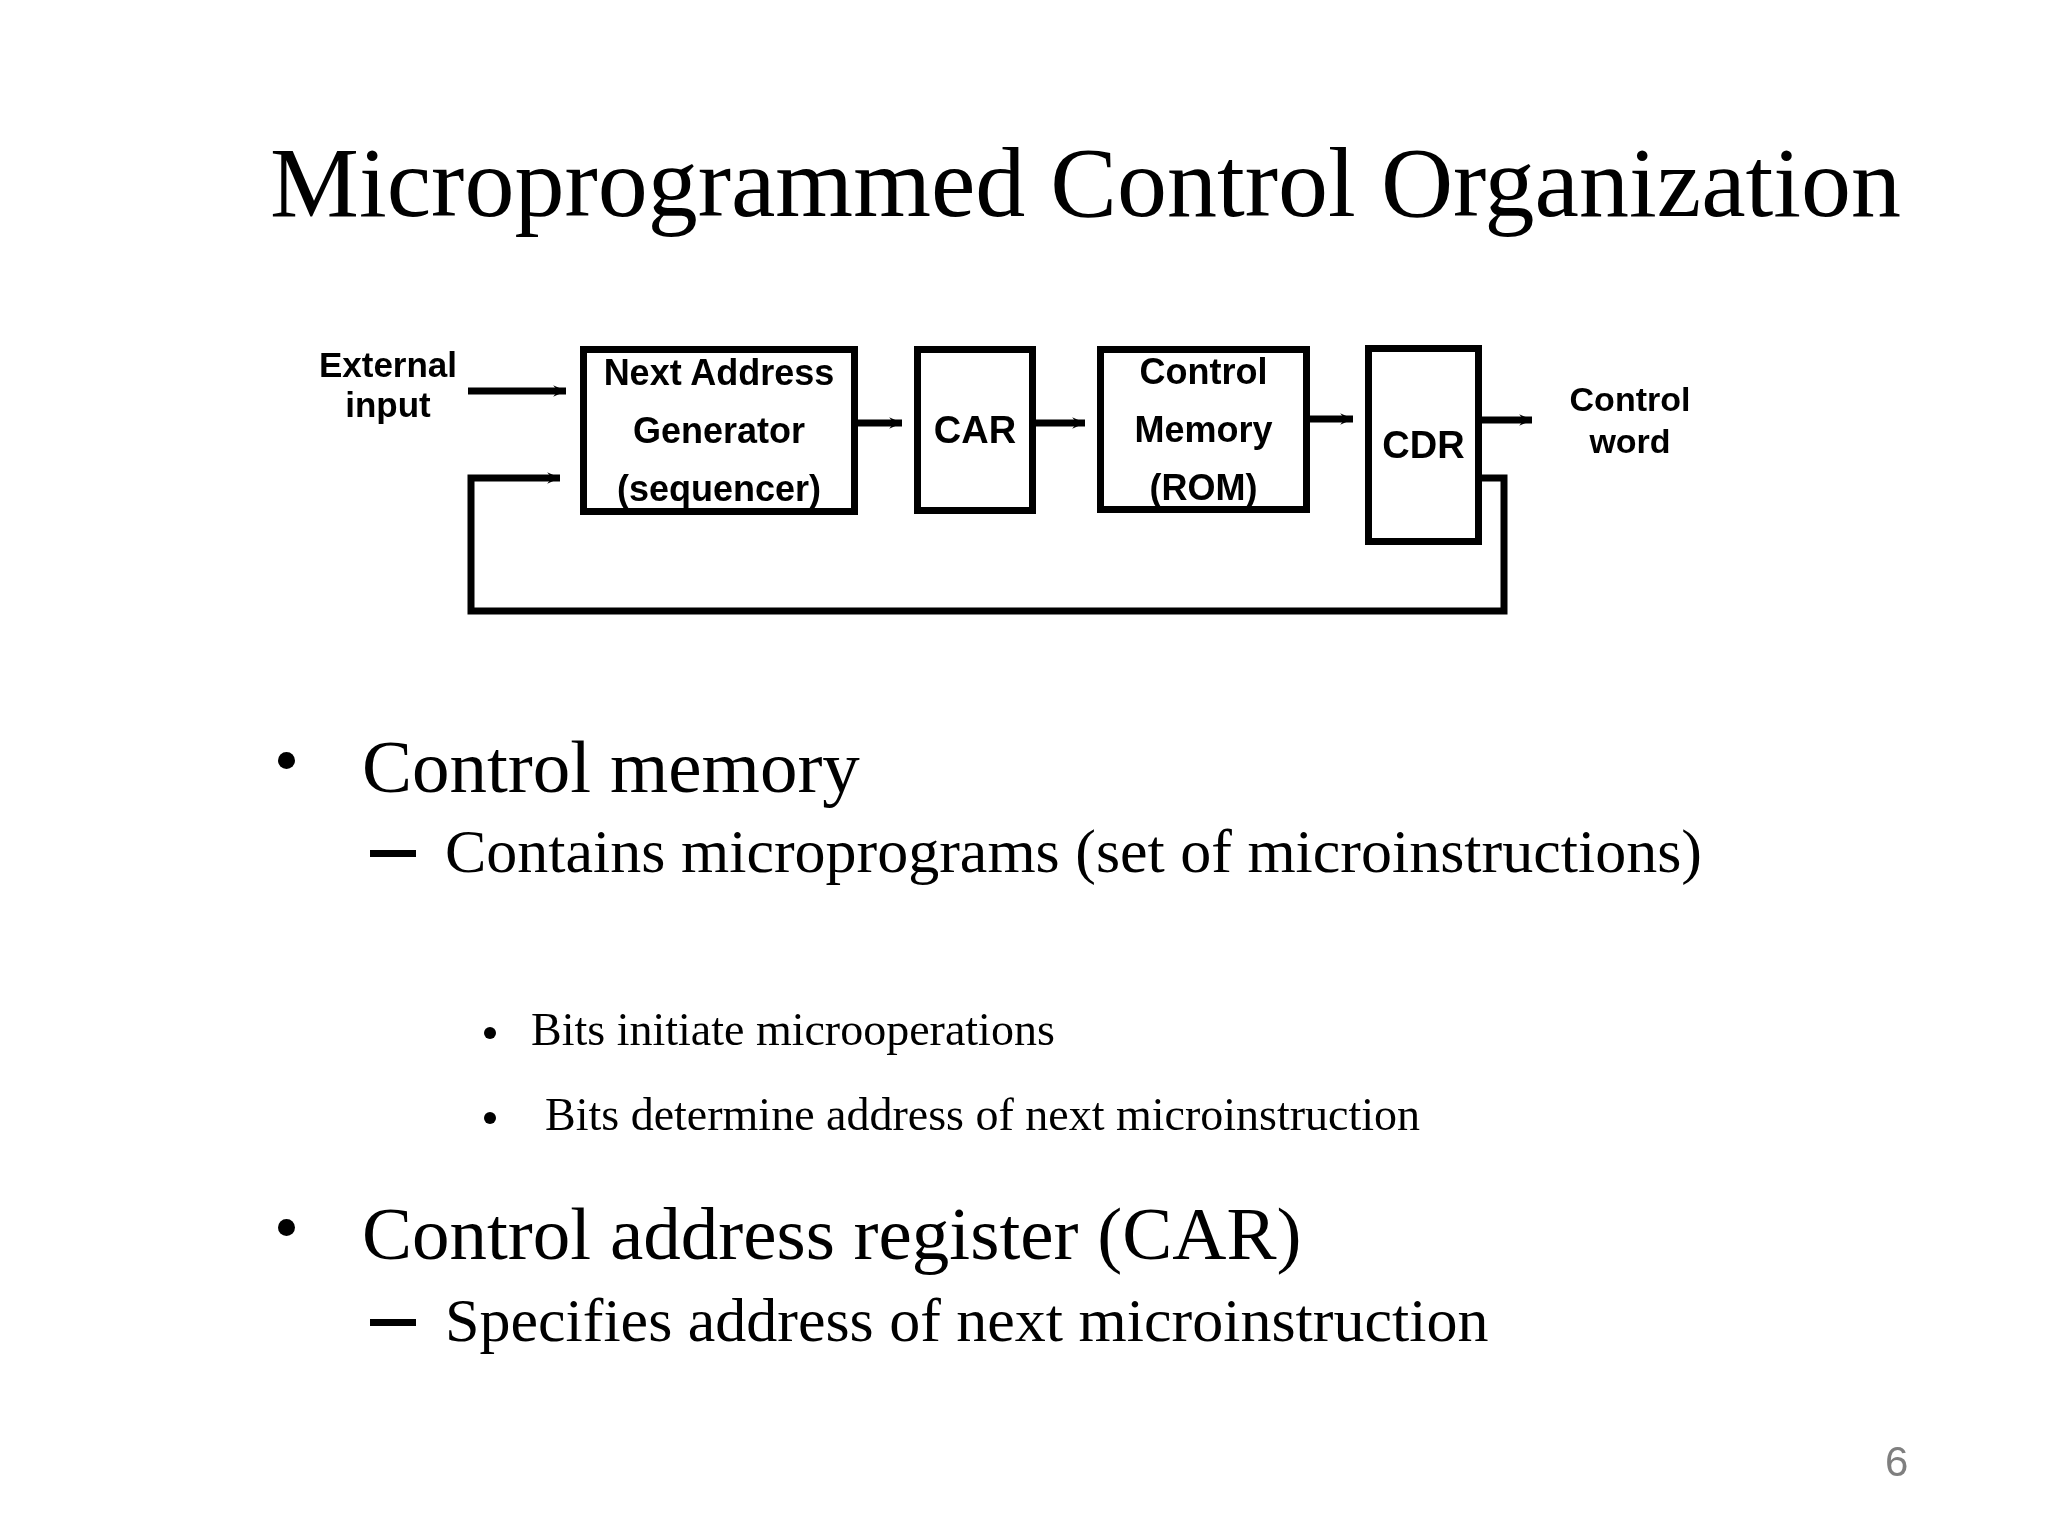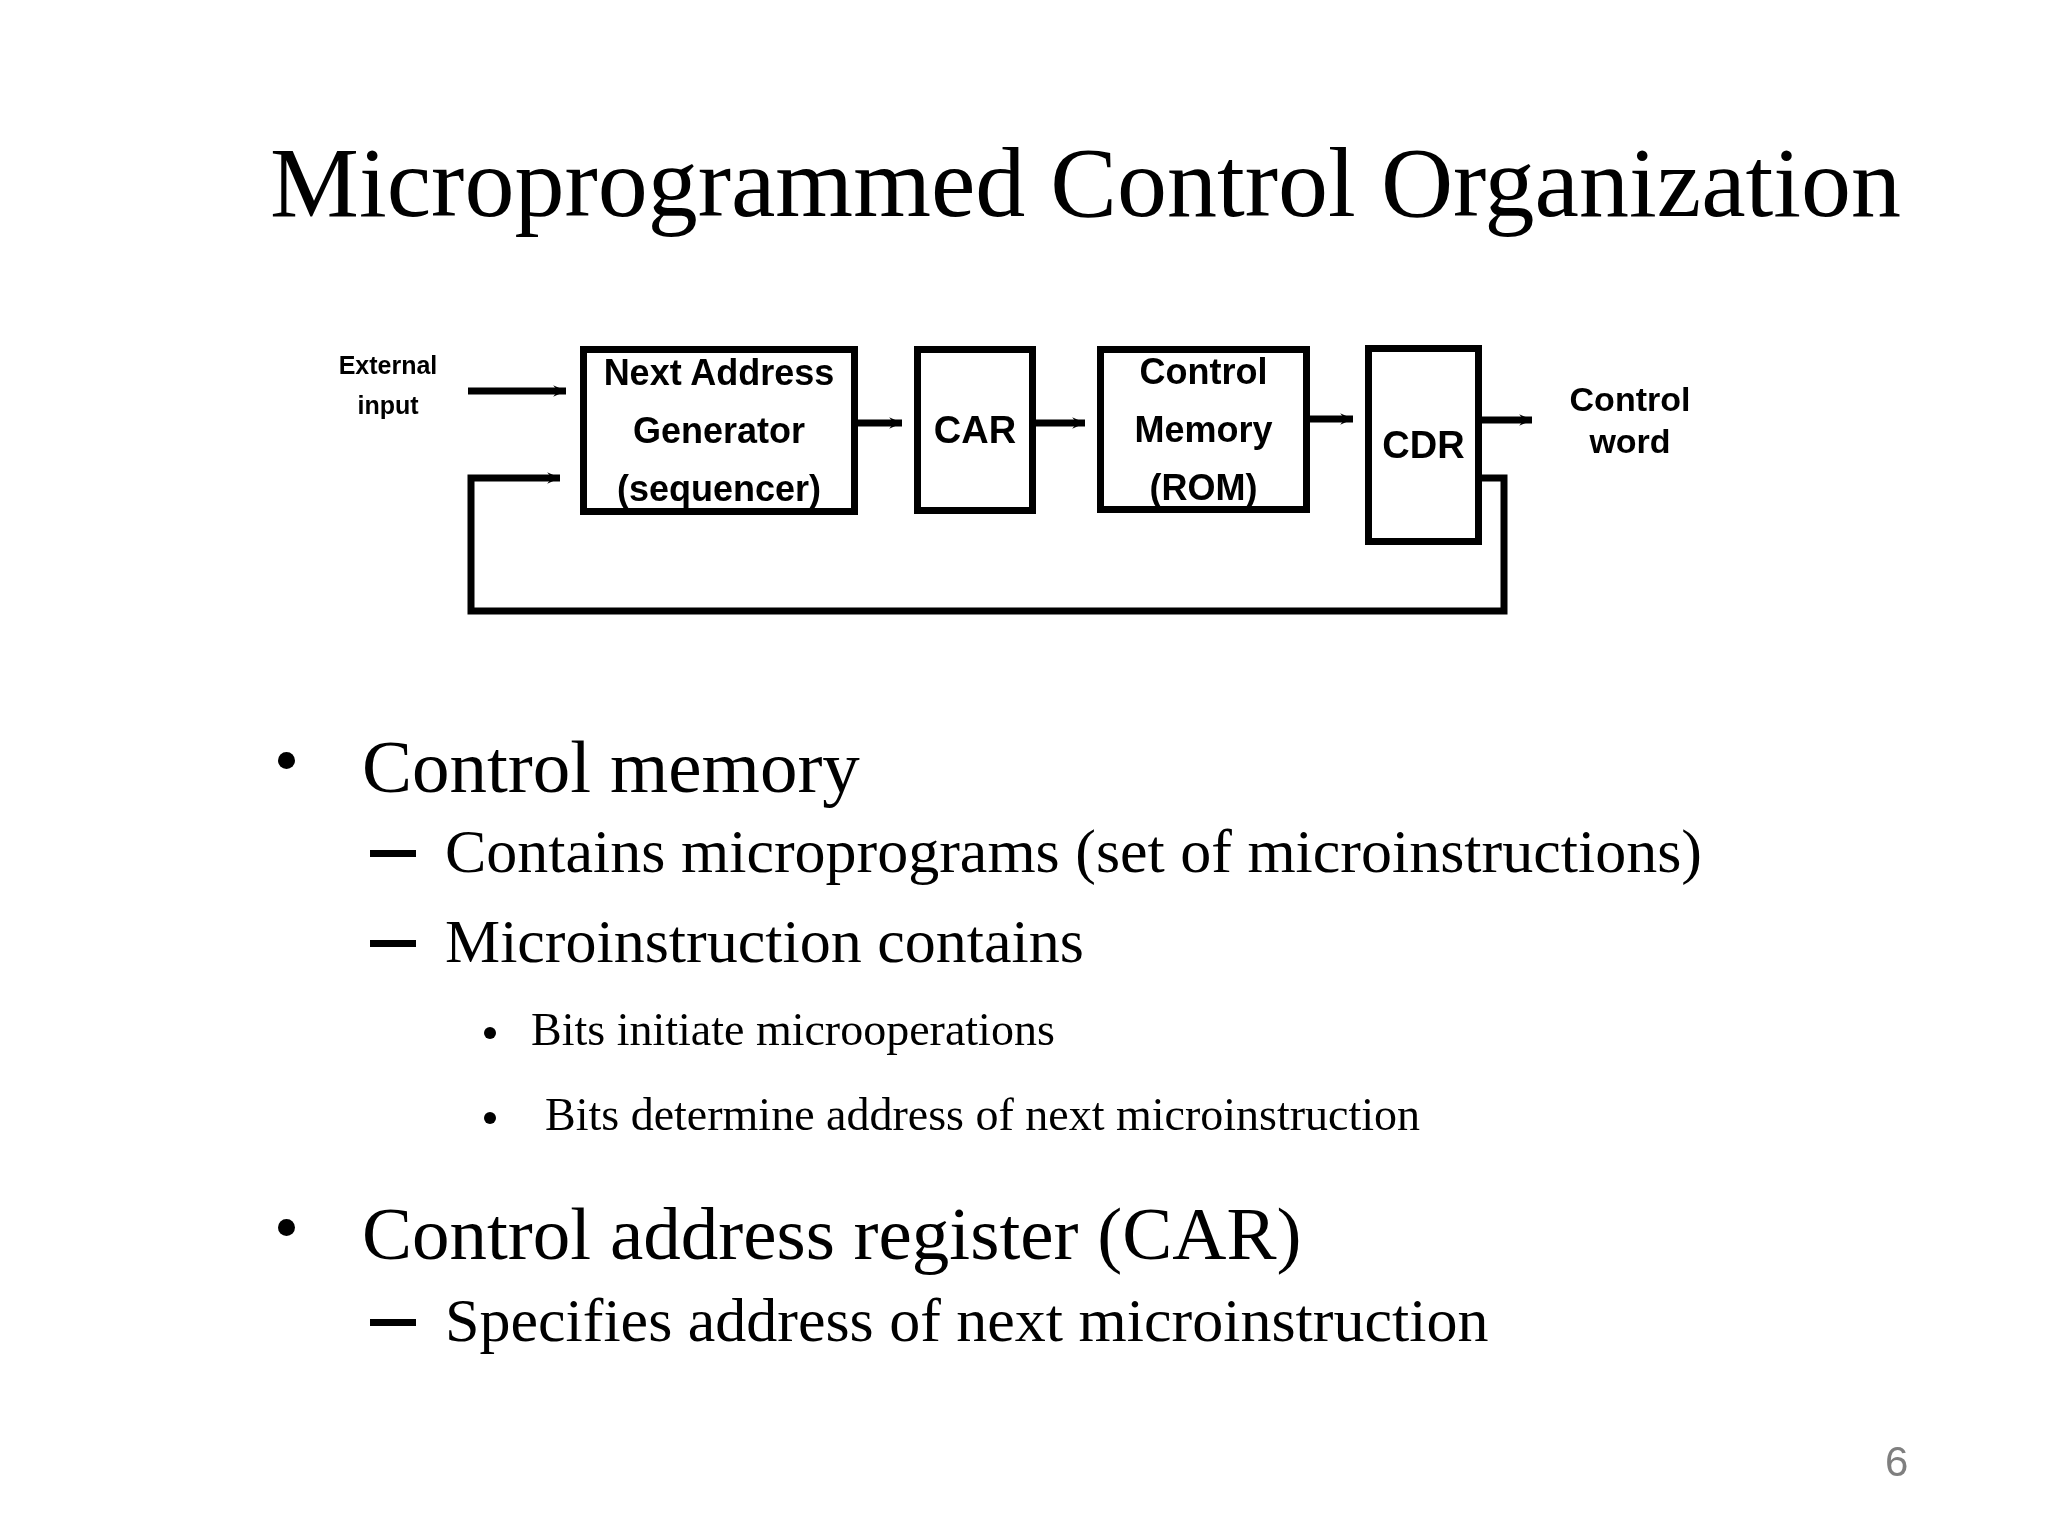--- a/index.html
+++ b/index.html
@@ -35,21 +35,21 @@
     gap:16px;
   }
   .box-nag{left:580px;top:346px;width:278px;height:169px;}
   .box-car{left:914px;top:346px;width:122px;height:168px;font-size:38px;}
   .box-cm {left:1097px;top:346px;width:213px;height:167px;}
   .box-cdr{left:1365px;top:345px;width:117px;height:200px;font-size:38px;}
   .dlabel{
     position:absolute;
     font-family:"Liberation Sans", sans-serif;
     font-weight:bold;
-    font-size:25px;line-height:40px;
+    font-size:35px;line-height:40px;
     text-align:center;
     color:#000;
   }
   .lbl-external{left:300px;top:345px;width:176px;}
   .lbl-controlword{left:1540px;top:378px;width:180px;font-size:34px;line-height:42px;}
   
   .bline{position:absolute;display:flex;align-items:flex-start;white-space:nowrap;color:#000;}
   .bline .txt{display:block;}
   .lv1{font-size:75px;line-height:1.2;margin-top:20px;}
   .lv2{font-size:62px;line-height:1.2;}
@@ -126,24 +126,20 @@
   <div class="bline lv1 l1a">
     <span class="dot1"></span>
     <span class="txt">Control memory</span>
   </div>
 
   <div class="bline lv2 l2a">
     <span class="dash2"></span>
     <span class="txt">Contains microprograms (set of microinstructions)</span>
   </div>
 
-  <div class="bline lv2 l2b">
-    <span class="dash2"></span>
-    <span class="txt">Microinstruction contains</span>
-  </div>
 
   <div class="bline lv3 l3a">
     <span class="dot3"></span>
     <span class="txt">Bits initiate microoperations</span>
   </div>
 
   <div class="bline lv3 l3b">
     <span class="dot3"></span>
     <span class="txt">Bits determine address of next microinstruction</span>
   </div>

